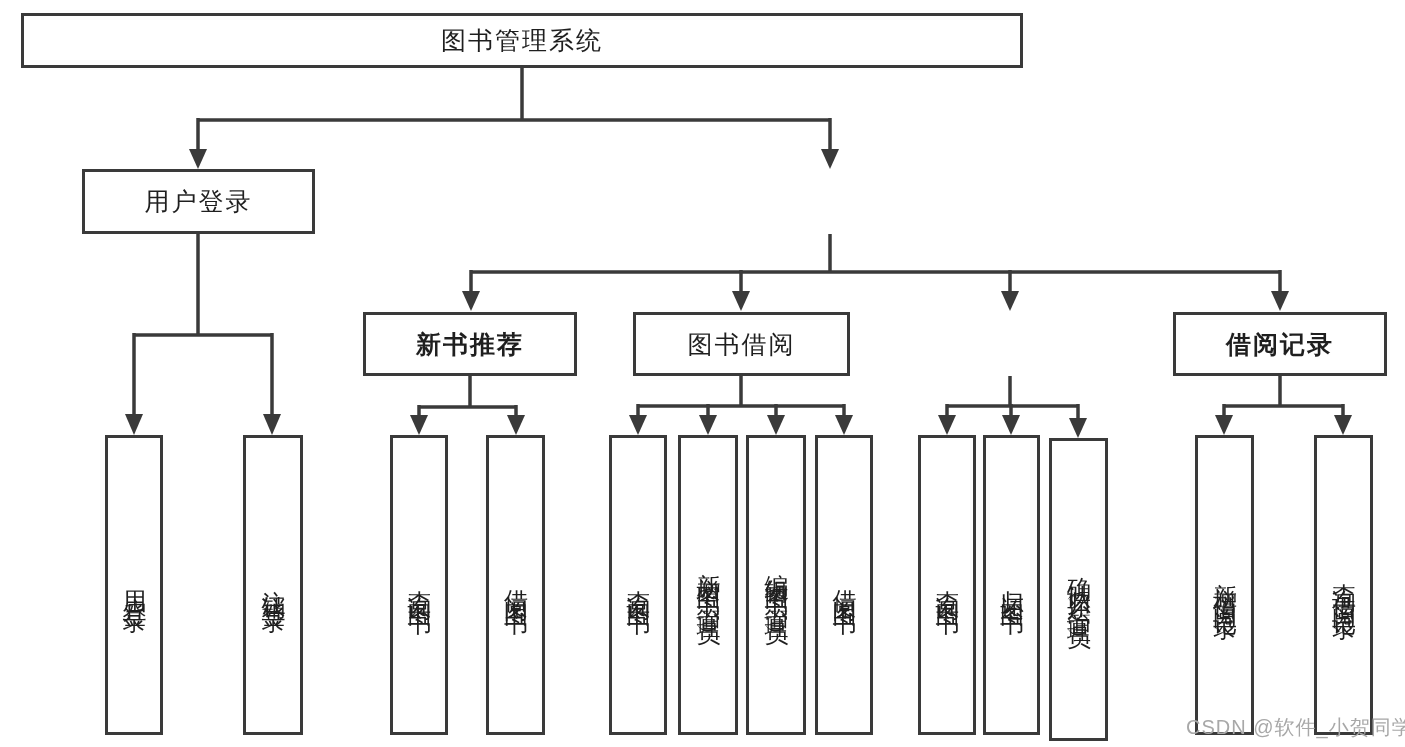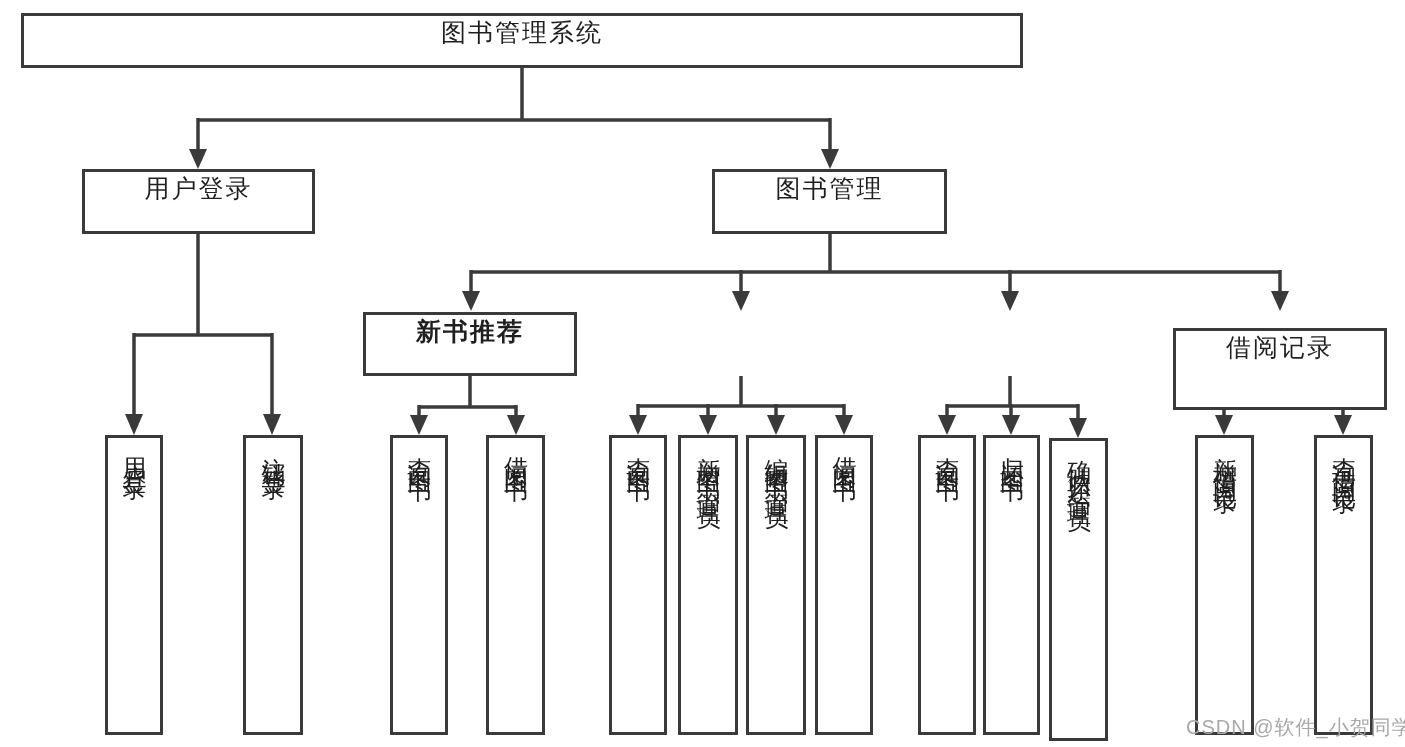--- a/index.html
+++ b/index.html
@@ -11,21 +11,21 @@
     font-family: "Liberation Sans", "DejaVu Sans", sans-serif;
     overflow: hidden;
   }
   #wires { position: absolute; left: 0; top: 0; width: 1405px; height: 747px; z-index: 0; }
   .node {
     position: absolute;
     box-sizing: border-box;
     border: 3px solid #3a3a3a;
     background: #ffffff;
     display: flex;
-    align-items: flex-start;
+    align-items: center;
     justify-content: center;
     z-index: 1;
     color: #1f1f1f;
   }
   .hnode { font-size: 25px; letter-spacing: 2px; }
   .leaf  { }
   .leaf .vtext {
     writing-mode: vertical-rl;
     text-orientation: mixed;
     font-size: 24px;
@@ -34,21 +34,21 @@
     color: #1f1f1f;
     white-space: nowrap;
   }
   
   #root-box        { left: 21px;  top: 13px;  width: 1002px; height: 55px; }
   #user-login-box  { left: 82px;  top: 169px; width: 233px;  height: 65px; }
   #book-mgmt-box   { left: 712px; top: 169px; width: 235px;  height: 65px; }
   #new-rec-box     { left: 363px; top: 312px; width: 214px;  height: 64px; font-weight: bold; }
   #book-borrow-box { left: 633px; top: 312px; width: 217px;  height: 64px; }
   #cur-borrow-box  { left: 903px; top: 312px; width: 214px;  height: 64px; }
-  #borrow-rec-box  { left: 1173px;top: 328px; width: 214px;  height: 82px; }
+  #borrow-rec-box  { left: 1173px;top: 312px; width: 214px;  height: 64px; font-weight: bold; }
   .leaf { top: 435px; height: 300px; }
   #leaf-login   { left: 105px;  width: 58px; }
   #leaf-logout  { left: 243px;  width: 60px; }
   #leaf-q1      { left: 390px;  width: 58px; }
   #leaf-b1      { left: 486px;  width: 59px; }
   #leaf-q2      { left: 609px;  width: 58px; }
   #leaf-add     { left: 678px;  width: 60px; }
   #leaf-edit    { left: 746px;  width: 60px; }
   #leaf-b2      { left: 815px;  width: 58px; }
   #leaf-q3      { left: 918px;  width: 58px; }
@@ -138,27 +138,27 @@
     </g>
   </svg>
 
   <div class="node hnode" id="root-box">
     <span>图书管理系统</span>
   </div>
 
   <div class="node hnode" id="user-login-box">
     <span>用户登录</span>
   </div>
-  <div class="node hnode" id="book-mgmt-box">
-    <span>图书管理</span>
-  </div>
 
   <div class="node hnode" id="new-rec-box">
     <span>新书推荐</span>
   </div>
+  <div class="node hnode" id="book-borrow-box">
+    <span>图书借阅</span>
+  </div>
   <div class="node hnode" id="borrow-rec-box">
     <span>借阅记录</span>
   </div>
 
   <div class="node leaf" id="leaf-login">
     <span class="vtext">用户登录</span>
   </div>
   <div class="node leaf" id="leaf-logout">
     <span class="vtext">注销登录</span>
   </div>

